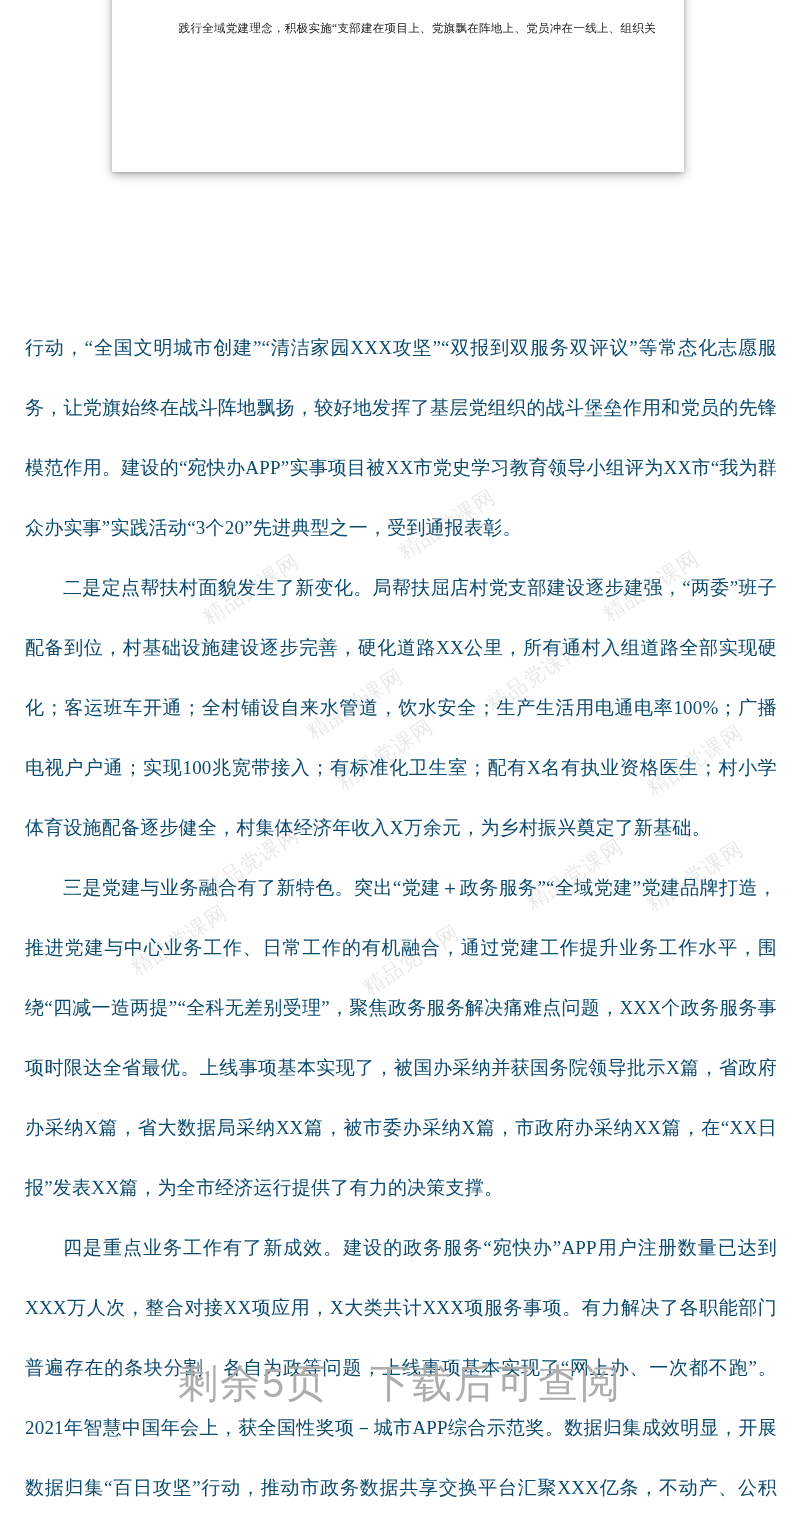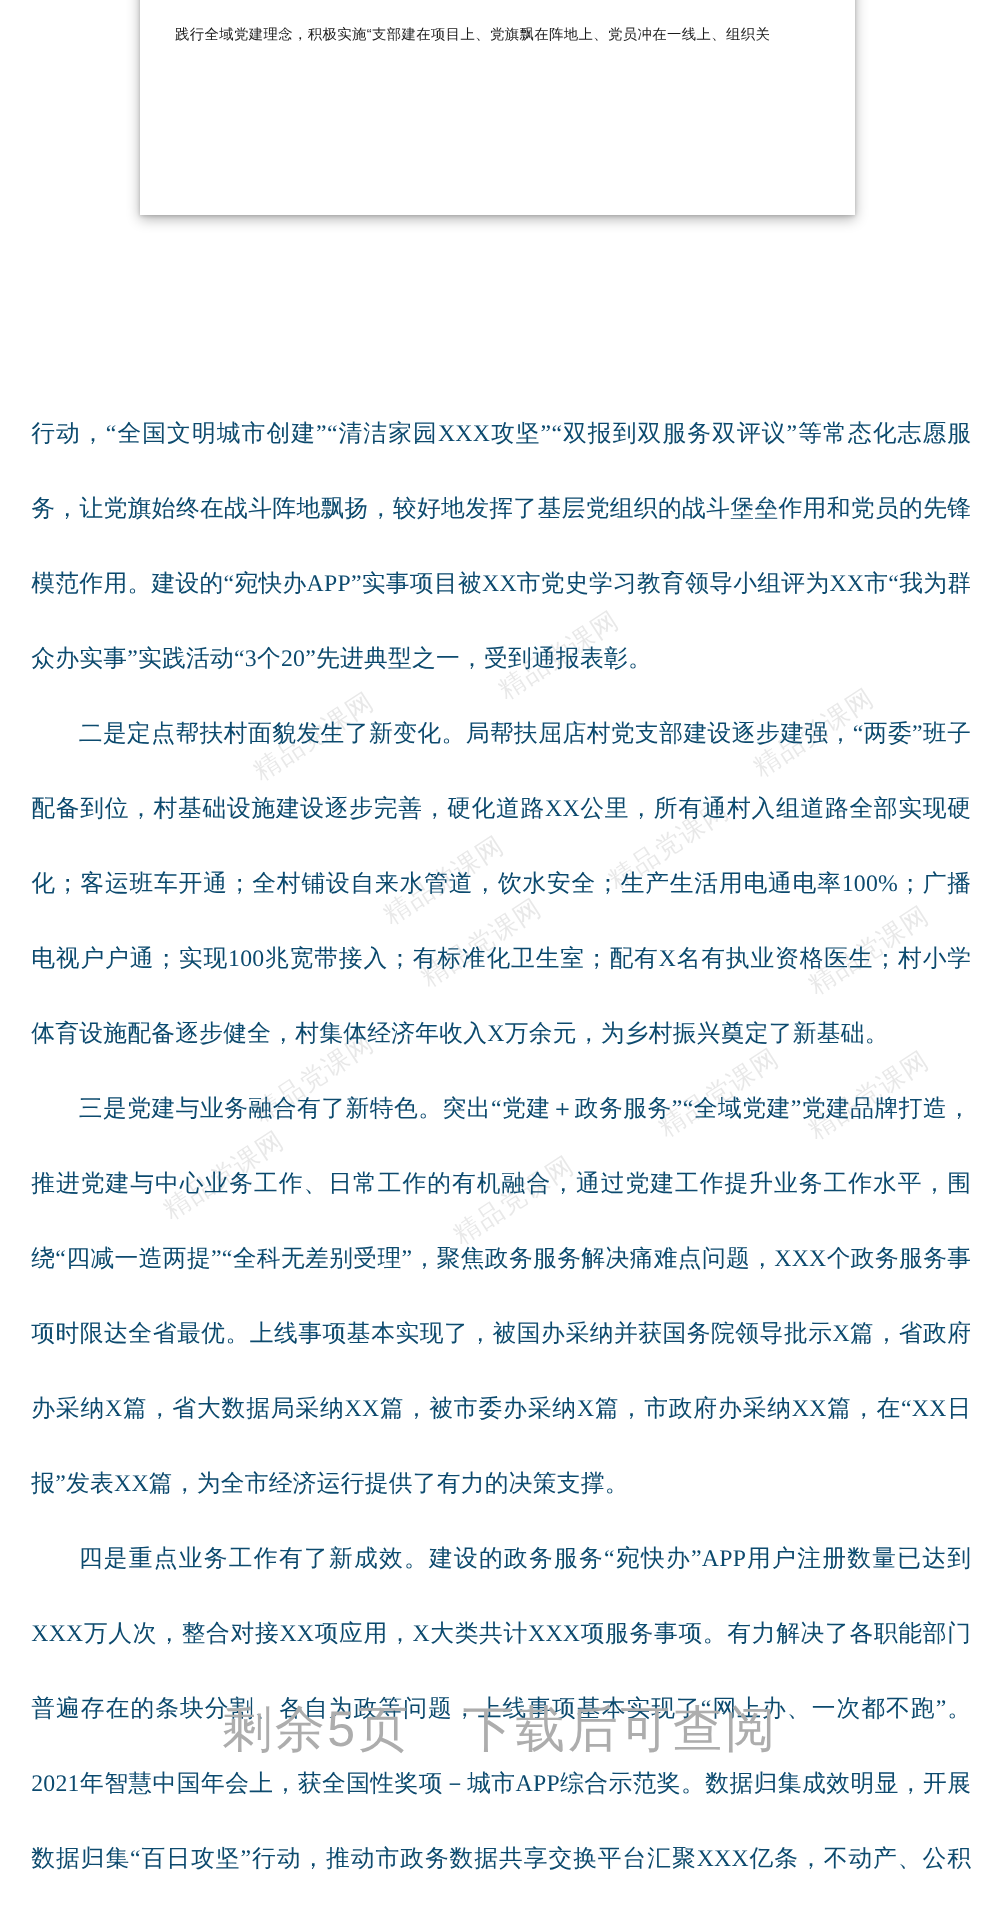--- a/index.html
+++ b/index.html
@@ -28,21 +28,22 @@
     box-sizing: border-box;
     padding: 48px 28px 0 28px;
     z-index: 5;
   }
   #top-card .card-line {
     font-size: 11.5px;
     line-height: 40px;
     color: #1a1a1a;
     letter-spacing: 0.3px;
     white-space: nowrap;
-    font-family: Liberation Sans, sans-serif;
+    font-family: Liberation Serif, serif;
+    text-align: right;
   }
 
   
   .wm-layer {
     position: absolute;
     left: 0; top: 0;
     width: 800px; height: 1528px;
     pointer-events: none;
     z-index: 1;
   }

